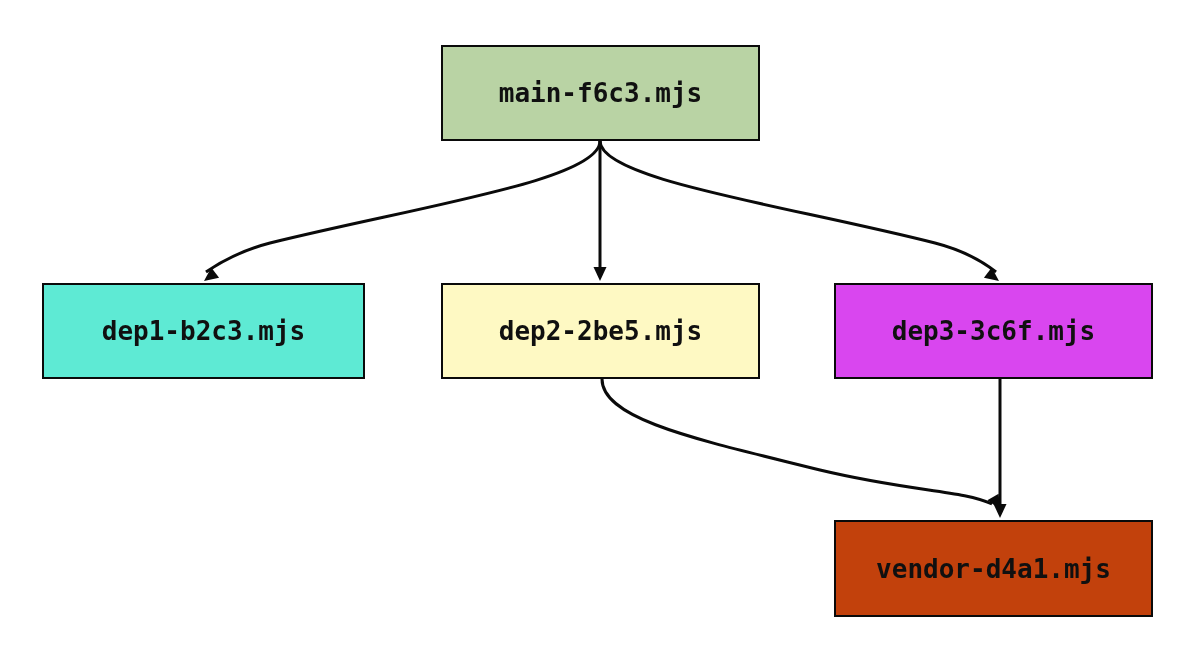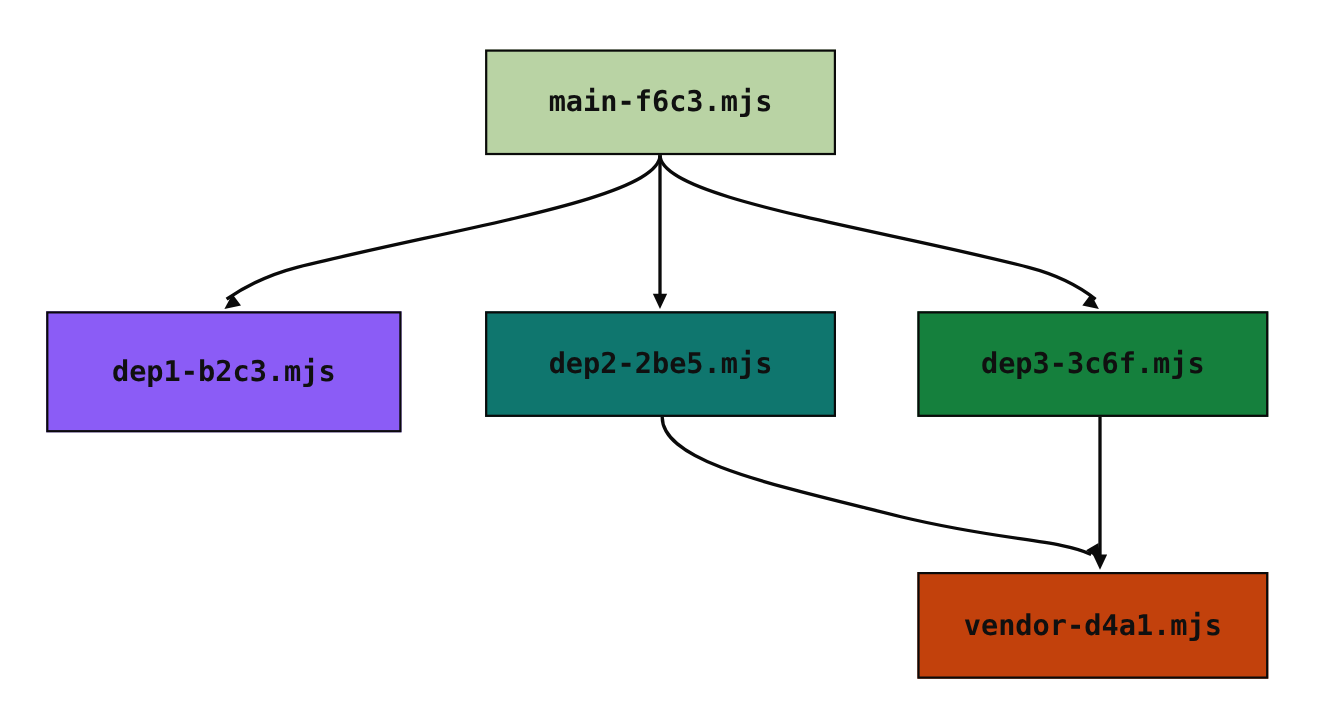--- a/index.html
+++ b/index.html
@@ -59,27 +59,27 @@
         <polygon points="0,0 -6.5,-14 6.5,-14" transform="translate(999,281) rotate(-53)" fill="#0a0a0a"></polygon>
         <polygon points="0,0 -6.5,-14 6.5,-14" transform="translate(1000,509) rotate(-30)" fill="#0a0a0a"></polygon>
         <polygon points="0,0 -6.5,-14 6.5,-14" transform="translate(1000,518) rotate(0)" fill="#0a0a0a"></polygon>
       </g>
   </svg>
 
   <div id="nodes-layer">
       <div class="node" style="left: 441px; top: 45px; width: 319px; height: 96px; background: rgb(185, 211, 164); border-color: rgb(10, 10, 10);">
         <span class="node-label">main-f6c3.mjs</span>
       </div>
-      <div class="node" style="left: 42px; top: 283px; width: 323px; height: 110px; background: #8b5cf6; border-color: rgb(10, 10, 10);">
+      <div class="node" style="left: 42px; top: 283px; width: 323px; height: 96px; background: #5eead4; border-color: rgb(10, 10, 10);">
         <span class="node-label">dep1-b2c3.mjs</span>
       </div>
-      <div class="node" style="left: 441px; top: 283px; width: 319px; height: 96px; background: #0f766e; border-color: rgb(10, 10, 10);">
+      <div class="node" style="left: 441px; top: 283px; width: 319px; height: 96px; background: #fef9c3; border-color: rgb(10, 10, 10);">
         <span class="node-label">dep2-2be5.mjs</span>
       </div>
-      <div class="node" style="left: 834px; top: 283px; width: 319px; height: 96px; background: #15803d; border-color: rgb(10, 10, 10);">
+      <div class="node" style="left: 834px; top: 283px; width: 319px; height: 96px; background: #d946ef; border-color: rgb(10, 10, 10);">
         <span class="node-label">dep3-3c6f.mjs</span>
       </div>
       <div class="node" style="left: 834px; top: 520px; width: 319px; height: 97px; background: #c2410c; border-color: rgb(10, 10, 10);">
         <span class="node-label">vendor-d4a1.mjs</span>
       </div>
     </div>
 
 </div>
 
 </body></html>

